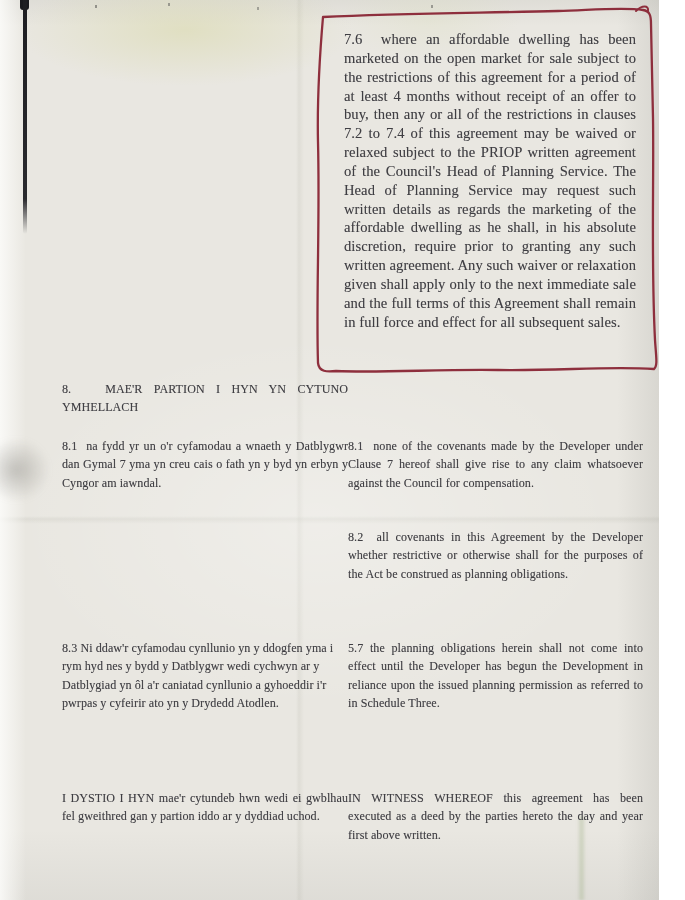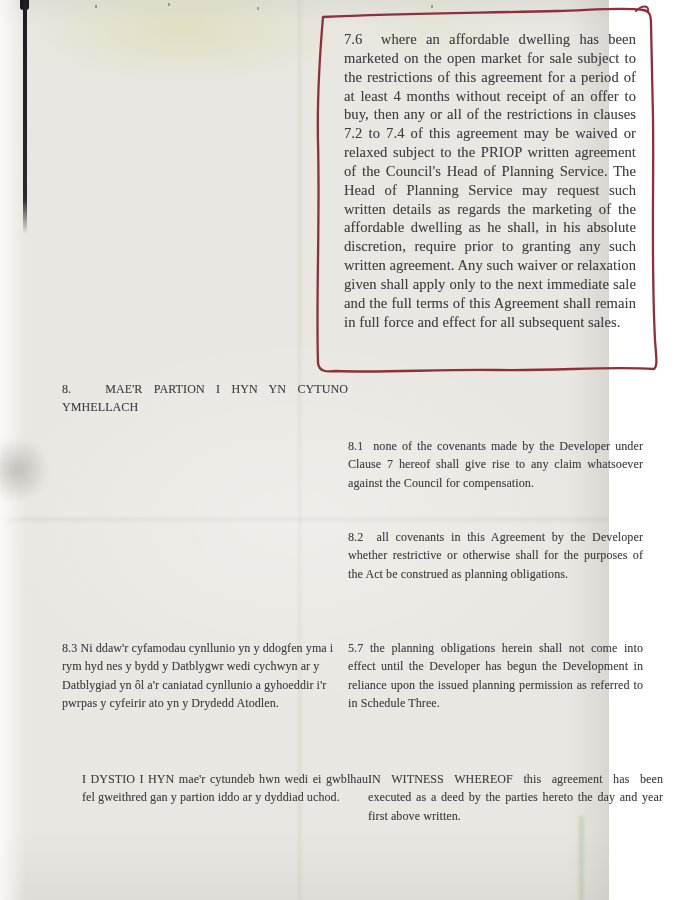--- a/index.html
+++ b/index.html
@@ -1,21 +1,21 @@
 <!DOCTYPE html>
 <html><head>
 <meta charset="utf-8">
 <style>
   html,body { margin:0; padding:0; }
   body {
     width:685px; height:900px; overflow:hidden;
     font-family:"Liberation Serif","DejaVu Serif",serif;
   }
   .page {
-    position:relative; width:609px; height:900px;
+    position:relative; width:659px; height:900px;
     background:
       radial-gradient(ellipse 240px 80px at 185px 30px, rgba(213,213,156,0.45), transparent 70%),
       radial-gradient(ellipse 130px 60px at 430px 18px, rgba(219,222,188,0.30), transparent 70%),
       radial-gradient(ellipse 420px 260px at 48% 58%, rgba(255,255,255,0.28), transparent 72%),
       linear-gradient(90deg, rgba(252,252,250,0.85) 0px, rgba(252,252,250,0) 26px),
       linear-gradient(270deg, rgba(140,140,134,0.18) 0px, rgba(140,140,134,0) 42px),
       linear-gradient(180deg, rgba(160,160,152,0.14) 0px, rgba(160,160,152,0) 26px),
       linear-gradient(0deg, rgba(150,150,146,0.13) 0px, rgba(150,150,146,0) 70px),
       linear-gradient(90deg, transparent 296px, rgba(182,182,170,0.20) 299px, transparent 304px),
       linear-gradient(180deg, transparent 516px, rgba(188,188,178,0.25) 519px, transparent 524px),
@@ -27,21 +27,21 @@
     text-align:justify; color:#3f3e43;
     letter-spacing:0.1px;
     text-shadow:0.2px 0.2px 0 rgba(63,62,67,0.35);
   }
   .col-l { left:62px;  width:286px; }
   .col-r { left:348px; width:295px; }
   .pos-h { top:380px; }
   .pos-1 { top:437px; }
   .pos-2 { top:528px; }
   .pos-3 { top:639px; }
-  .pos-w { top:770px;margin-left:20px; }
+  .pos-w { top:789px; }
   .rag   { text-align:left; }
   .boxed-clause {
     position:absolute; left:344px; top:30px; width:292px; margin:0;
     font-size:14.5px; line-height:18.85px;
     text-align:justify; color:#3f3e43;
     letter-spacing:0.1px;
     text-shadow:0.2px 0.2px 0 rgba(63,62,67,0.35);
   }
   .red-box {
     position:absolute; left:0; top:0; width:685px; height:900px;
@@ -96,20 +96,21 @@
              C 327 372, 319 372, 318 363
              C 316 300, 320 222, 318 142
              C 317 96, 320 52, 323 17 Z" stroke="#8e2f3d"></path>
     <path fill="none" stroke-width="2" stroke-linecap="round" d="M 636 11 C 642 5, 649 5, 648 11" stroke="#8e2f3d"></path>
   </svg>
 
   <p class="boxed-clause">7.6&nbsp; where an affordable dwelling has been marketed on the open market for sale subject to the restrictions of this agreement for a period of at least 4 months without receipt of an offer to buy, then any or all of the restrictions in clauses 7.2 to 7.4 of this agreement may be waived or relaxed subject to the PRIOP written agreement of the Council's Head of Planning Service. The Head of Planning Service may request such written details as regards the marketing of the affordable dwelling as he shall, in his absolute discretion, require prior to granting any such written agreement. Any such waiver or relaxation given shall apply only to the next immediate sale and the full terms of this Agreement shall remain in full force and effect for all subsequent sales.</p>
 
   <p class="para col-l pos-h">8.&nbsp;&nbsp;&nbsp;MAE'R PARTION I HYN YN CYTUNO YMHELLACH</p>
 
+  <p class="para col-l pos-1">8.1&nbsp; na fydd yr un o'r cyfamodau a wnaeth y Datblygwr dan Gymal 7 yma yn creu cais o fath yn y byd yn erbyn y Cyngor am iawndal.</p>
   <p class="para col-r pos-1">8.1&nbsp; none of the covenants made by the Developer under Clause 7 hereof shall give rise to any claim whatsoever against the Council for compensation.</p>
 
   <p class="para col-r pos-2">8.2&nbsp; all covenants in this Agreement by the Developer whether restrictive or otherwise shall for the purposes of the Act be construed as planning obligations.</p>
 
   <p class="para col-l pos-3 rag">8.3 Ni ddaw'r cyfamodau cynllunio yn y ddogfen yma i rym hyd nes y bydd y Datblygwr wedi cychwyn ar y Datblygiad yn ôl a'r caniatad cynllunio a gyhoeddir i'r pwrpas y cyfeirir ato yn y Drydedd Atodlen.</p>
   <p class="para col-r pos-3">5.7 the planning obligations herein shall not come into effect until the Developer has begun the Development in reliance upon the issued planning permission as referred to in Schedule Three.</p>
 
   <p class="para col-l pos-w">I DYSTIO I HYN mae'r cytundeb hwn wedi ei gwblhau fel gweithred gan y partion iddo ar y dyddiad uchod.</p>
   <p class="para col-r pos-w">IN WITNESS WHEREOF this agreement has been executed as a deed by the parties hereto the day and year first above written.</p>
 

